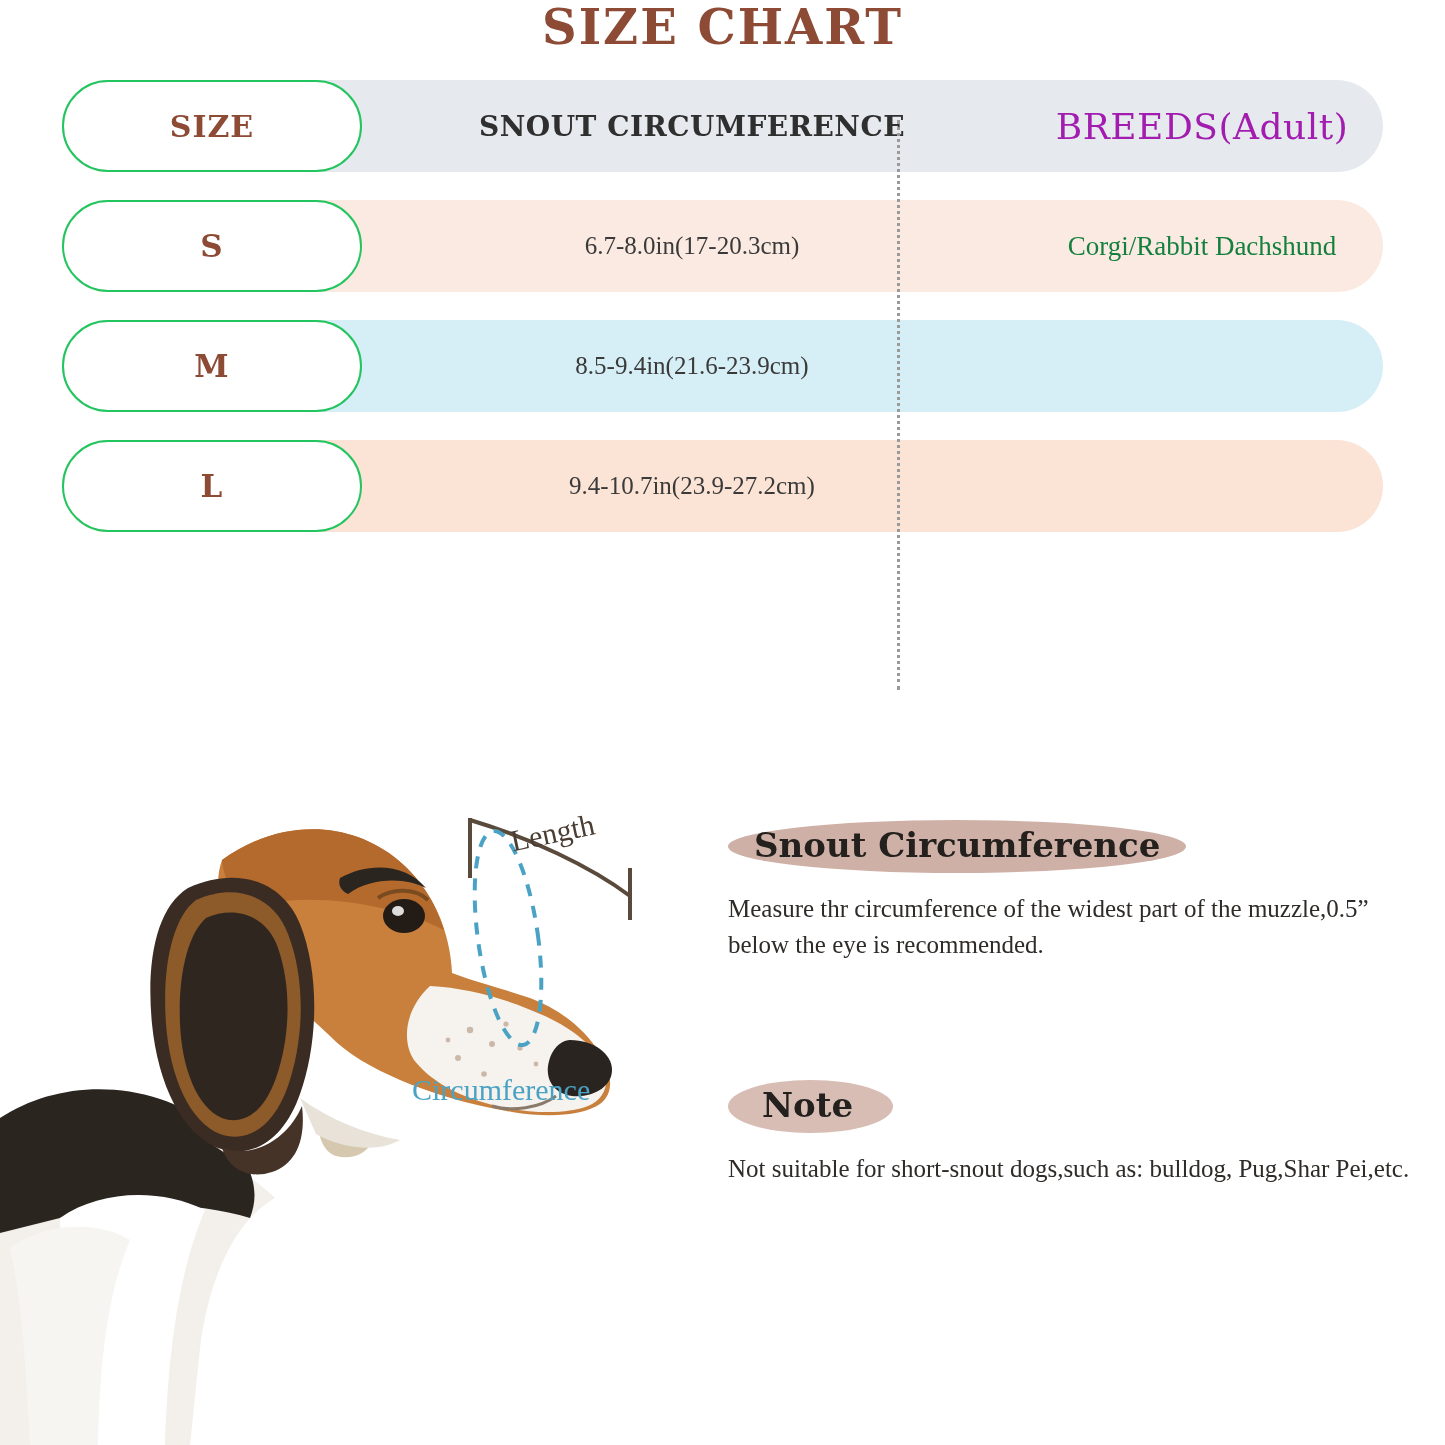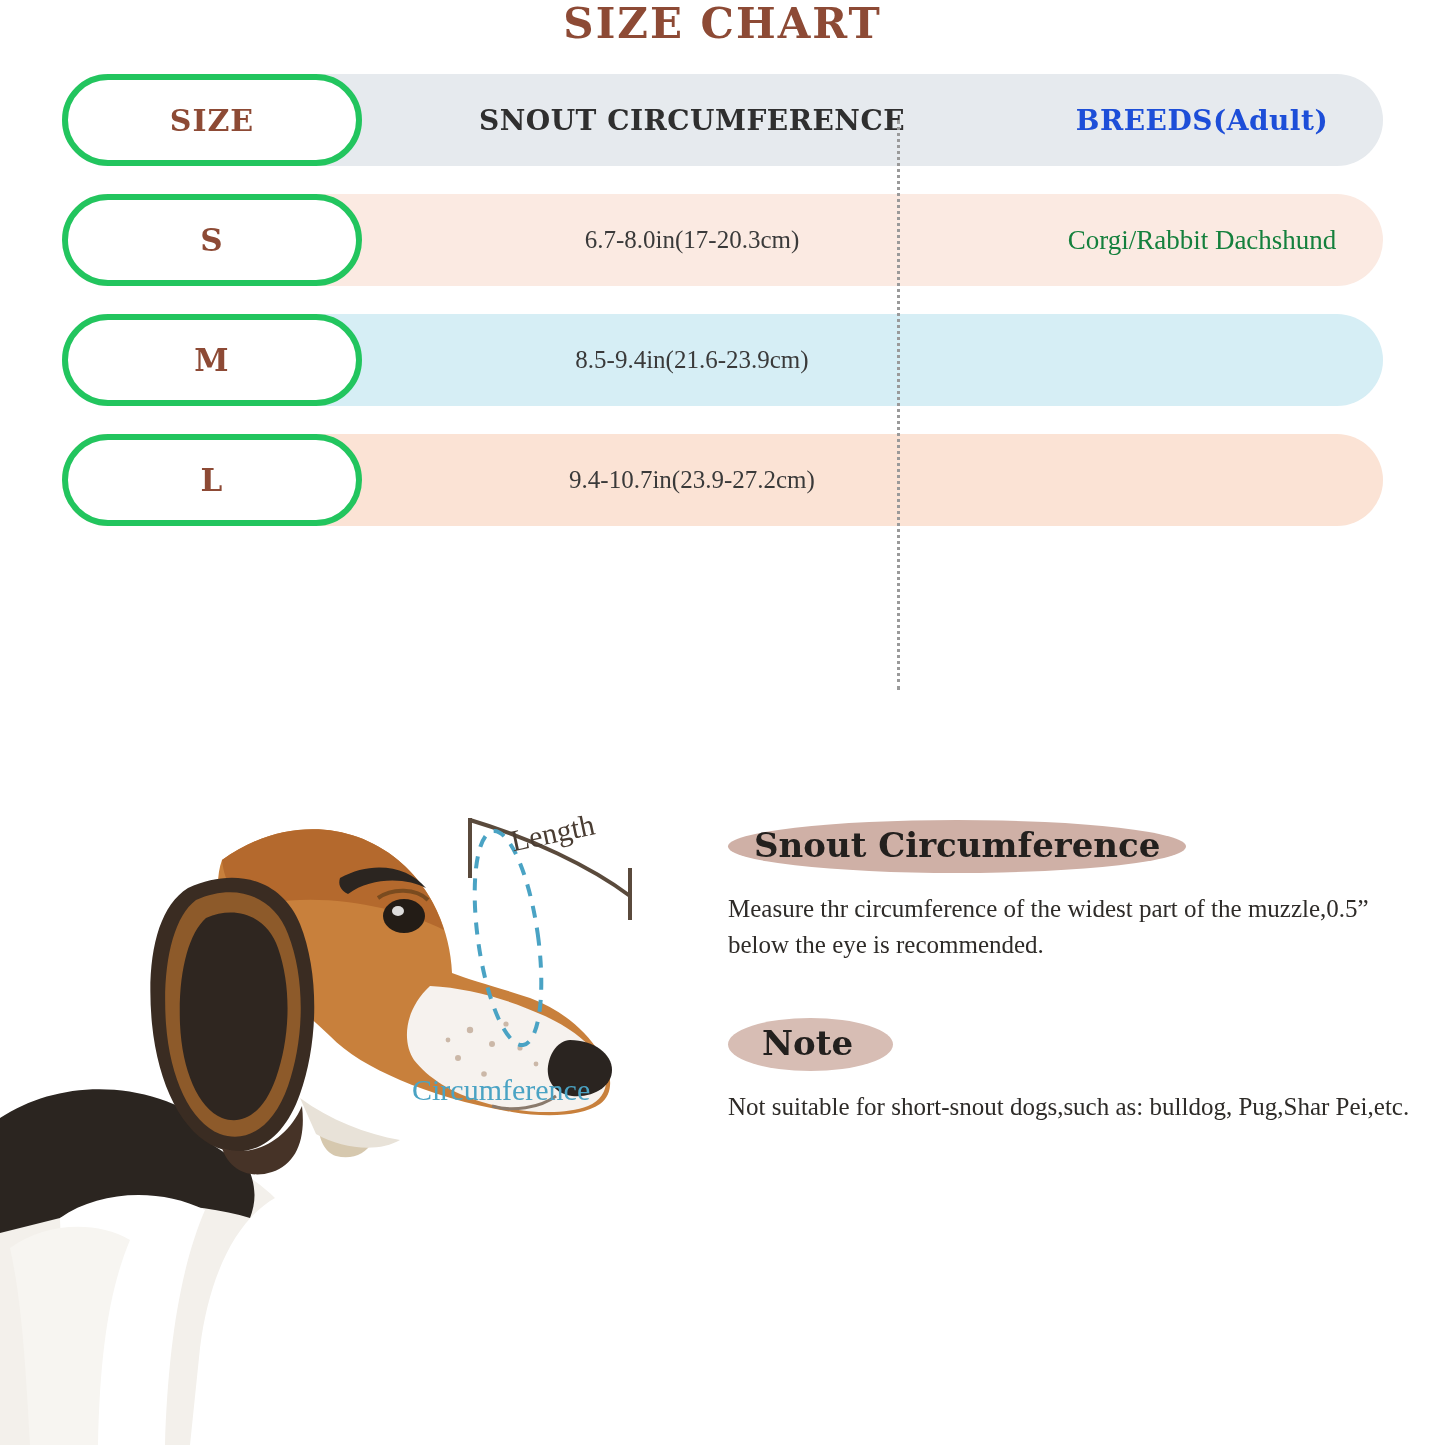--- a/index.html
+++ b/index.html
@@ -14,21 +14,21 @@
     overflow: hidden;
     position: relative;
   }
 
   
   .title {
     text-align: center;
     color: #8d4a35;
     font-family: "DejaVu Serif", serif;
     font-weight: bold;
-    font-size: 42px;
+    font-size: 48px;
     letter-spacing: 2px;
     padding-top: 2px;
     line-height: 1.05;
   }
 
   
   .table {
     position: relative;
     margin: 28px 62px 0 62px;
   }
@@ -46,21 +46,21 @@
   .row.r3 { background: #fbe3d5; }
   .row.r4 { background: #ddeef2; }
 
   .size-cell {
     position: absolute;
     left: 0;
     top: 0;
     width: 300px;
     height: 92px;
     box-sizing: border-box;
-    border: 6px solid #22c55e;
+    border: 2px solid #22c55e;
     border-radius: 46px;
     background: #ffffff;
     display: flex;
     align-items: center;
     justify-content: center;
     color: #8d4a35;
     font-weight: bold;
     font-size: 31px;
     letter-spacing: 1px;
     font-family: "DejaVu Serif", serif;
@@ -88,24 +88,24 @@
   .breed-cell {
     position: absolute;
     left: 960px;
     width: 360px;
     text-align: center;
     font-size: 27px;
     color: #15803d;
   }
   .row.header .breed-cell {
     font-family: "DejaVu Serif", serif;
-    font-weight: bold;
-    font-size: 28px;
+    font-weight: normal;
+    font-size: 36px;
     letter-spacing: 0.5px;
-    color: #1d4ed8;
+    color: #a21caf;
   }
 
   .divider {
     position: absolute;
     left: 897px;
     top: 120px;
     width: 0;
     height: 570px;
     border-left: 3px dotted #9a9a9a;
   }
@@ -166,21 +166,21 @@
     line-height: 1.15;
   }
   .pill.note { background: #d7bdb4; padding: 6px 40px 8px 34px; }
   .body-text {
     margin-top: 18px;
     font-size: 25px;
     line-height: 1.42;
     color: #2e2b28;
     width: 690px;
   }
-  .block-2 { margin-top: 56px; }
+  .block-2 { margin-top: 118px; }
 </style>
 </head>
 <body>
 
 <div class="title">SIZE CHART</div>
 
 <div class="table">
 
   <div class="row header">
     <div class="size-cell">SIZE</div>

